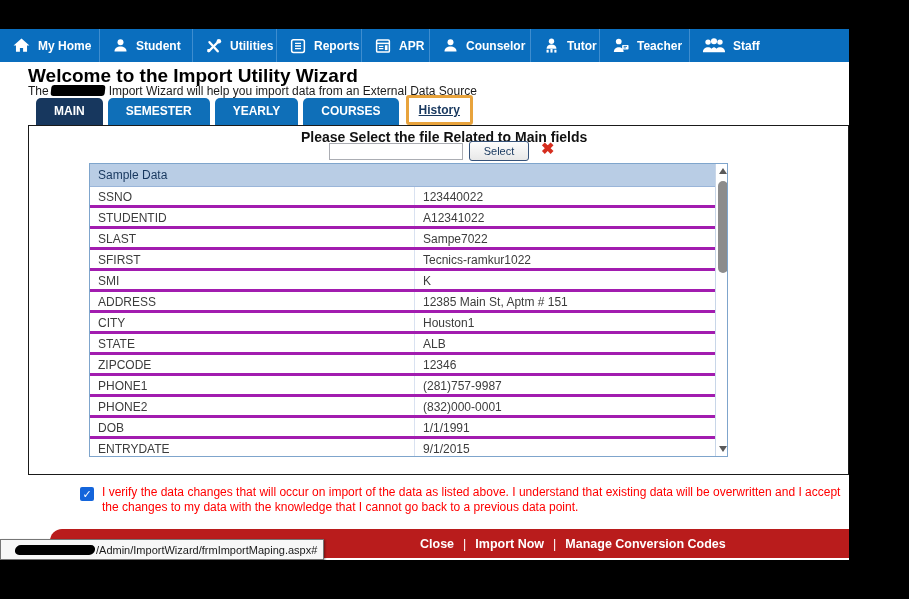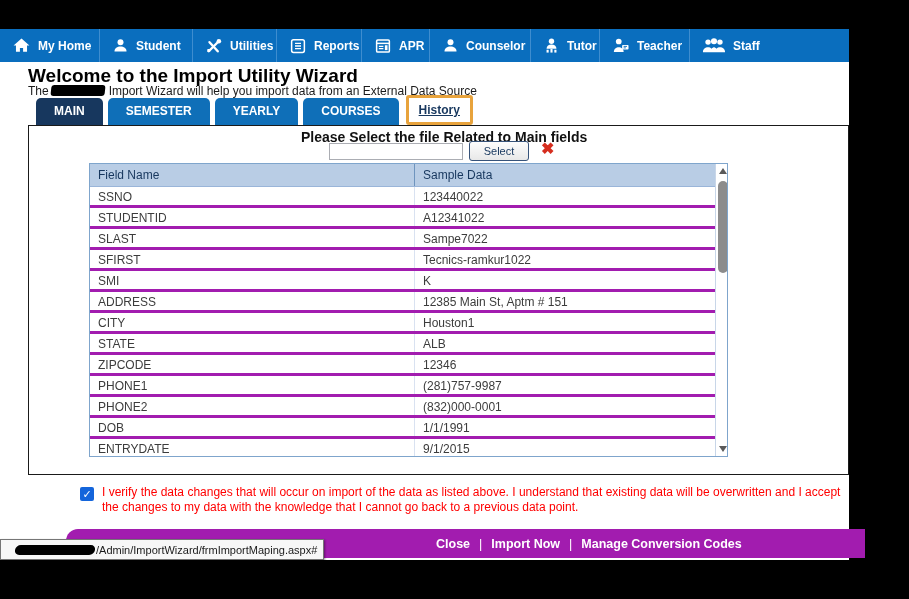--- a/index.html
+++ b/index.html
@@ -52,21 +52,21 @@
   .sb-up i { width:0; height:0; border-left:4px solid transparent; border-right:4px solid transparent; border-bottom:6px solid #5a5a5a; }
   .sb-down i { width:0; height:0; border-left:4px solid transparent; border-right:4px solid transparent; border-top:6px solid #5a5a5a; }
   .sb-thumb { position:absolute; left:2px; top:17px; width:10px; height:92px; background:#8C8C8C; border-radius:6px; cursor:pointer; }
 
   
   .verify-row { position:absolute; left:80px; top:456px; width:765px; display:flex; gap:8px; }
   .checkbox { width:14px; height:14px; background:#1465DB; border-radius:2px; color:#fff; font-size:11px; line-height:14px; text-align:center; flex:none; margin-top:2px; cursor:pointer; }
   .verify-text { color:#FF0000; font-size:12px; line-height:15px; }
 
   
-  .footer-bar { position:absolute; left:66px; top:500px; width:799px; height:29px; background:#a21caf; border-radius:12px 0 0 0; }
+  .footer-bar { position:absolute; left:50px; top:500px; width:799px; height:29px; background:#b91c1c; border-radius:12px 0 0 0; }
   .footer-links { position:absolute; left:370px; top:0; height:29px; display:flex; align-items:center; gap:9px; color:#fff; font-size:12.5px; font-weight:bold; }
   .flink { cursor:pointer; white-space:nowrap; }
   .fsep { font-weight:normal; }
 
   
   .status-tip { position:absolute; left:0; top:510px; height:21px; background:#F7F7F7; border:1px solid #767676; box-shadow:1px 1px 2px rgba(0,0,0,.4);
                 display:flex; align-items:center; padding:0 6px 0 14px; font-size:11px; color:#1a1a1a; white-space:nowrap; }
   .scribble { display:inline-block; width:80px; height:10px; background:#000; border-radius:5px; margin-right:1px; transform:skewX(-10deg); }
 
   svg { display:block; }
@@ -187,21 +187,20 @@
 
   <div class="content-box">
     <div class="sel-label">Please Select the file Related to Main fields</div>
     <input class="sel-input" type="text" value="" style="">
     <div class="sel-btn">Select</div>
     <div class="red-x">✖</div>
 
     <div class="tbl-wrap">
       <div class="tbl">
         <div class="tr head">
-          <div class="td c1">Field Name</div>
           <div class="td c2">Sample Data</div>
         </div>
         <div class="tr">
             <div class="td c1">SSNO</div>
             <div class="td c2">123440022</div>
           </div>
         <div class="tr">
             <div class="td c1">STUDENTID</div>
             <div class="td c2">A12341022</div>
           </div>

